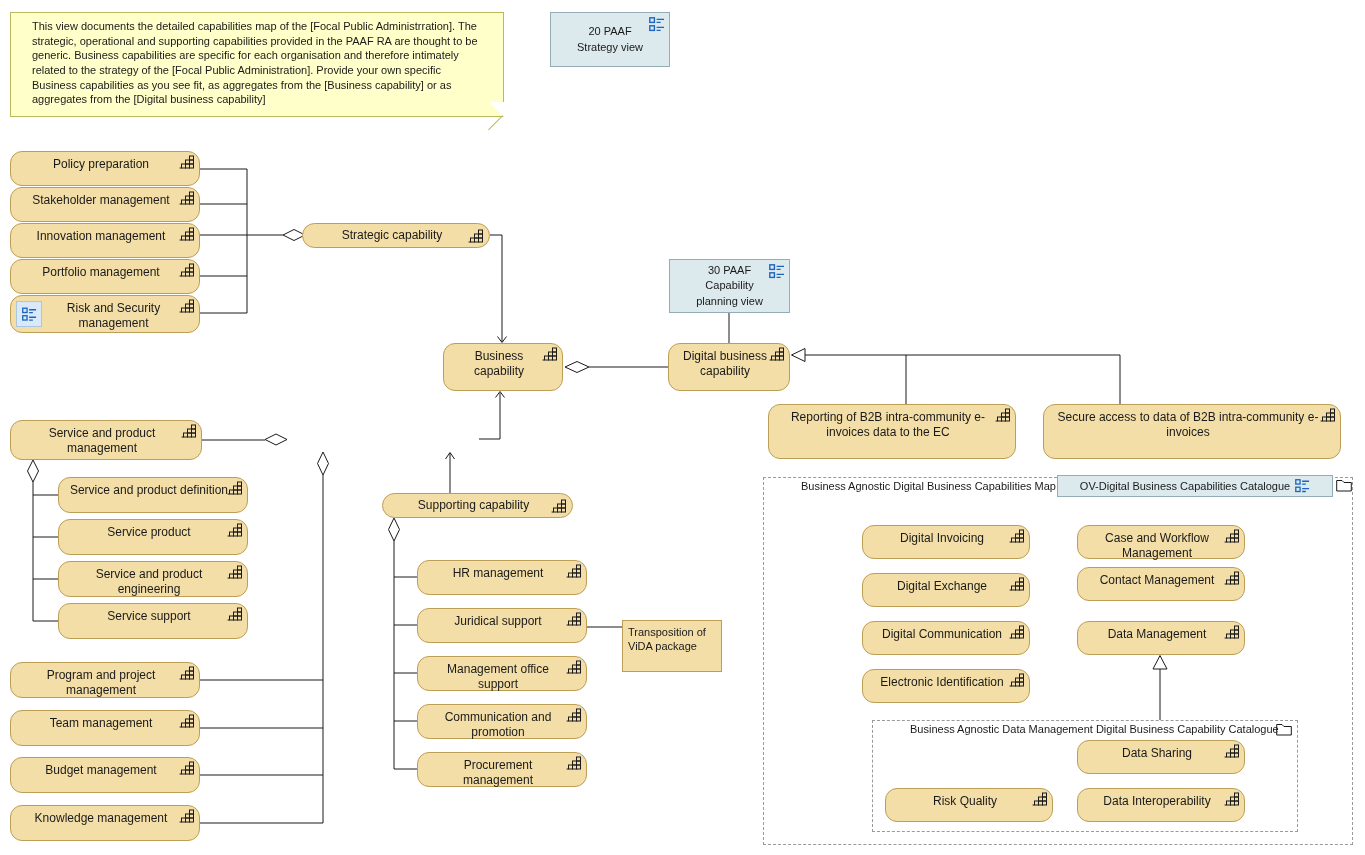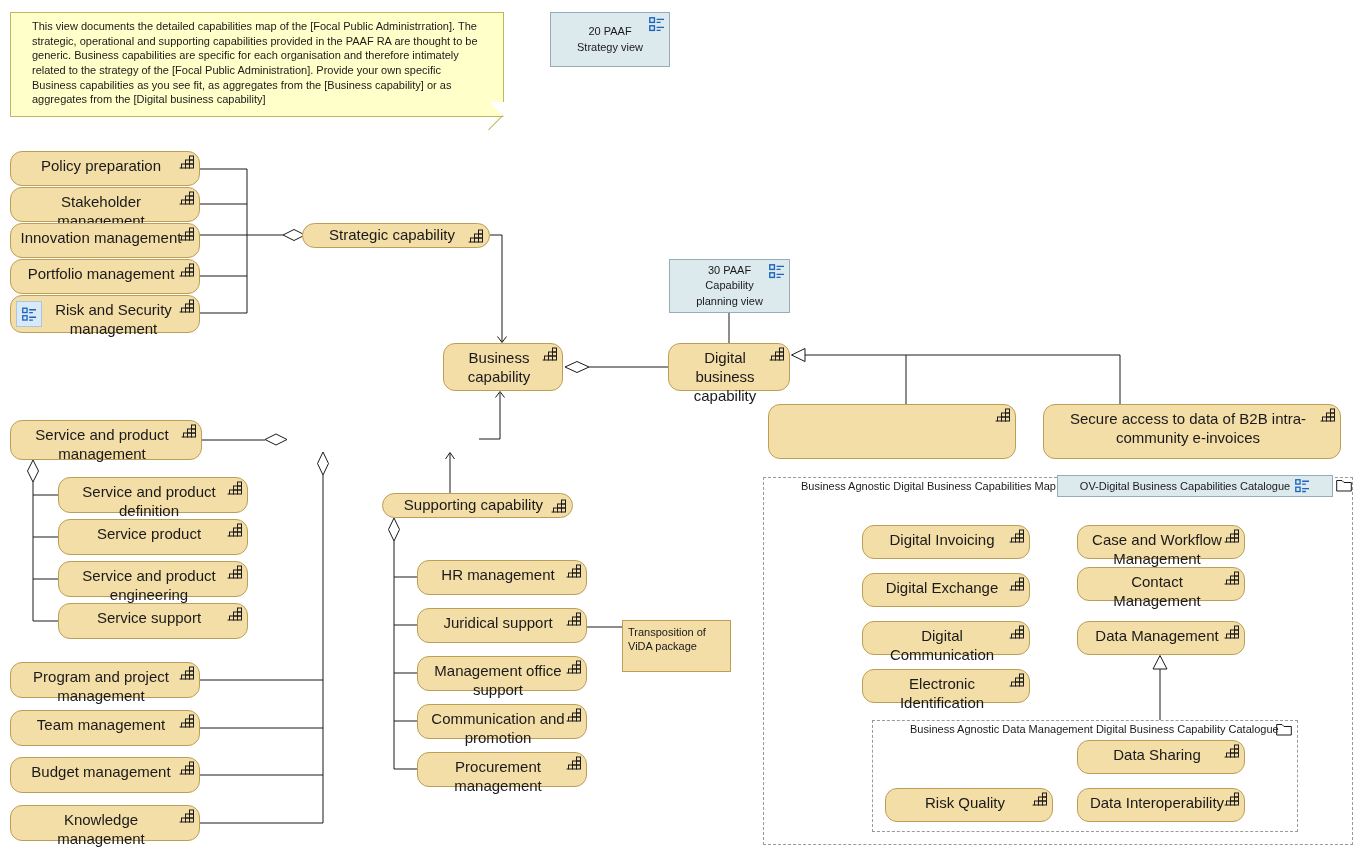--- a/index.html
+++ b/index.html
@@ -1,21 +1,21 @@
 <!DOCTYPE html>
 <html><head>
 <meta charset="utf-8">
 <style>
   html,body{margin:0;padding:0;background:#fff;}
   #canvas{position:relative;width:1365px;height:855px;background:#fff;overflow:hidden;
           font-family:"Liberation Sans",sans-serif;color:#1a1a1a;}
   
   .cap{position:absolute;background:#F4DEA7;border:1px solid #BD9E56;border-radius:12px;
        box-sizing:border-box;display:flex;justify-content:center;align-items:flex-start;
-       text-align:center;font-size:15px;line-height:1.25;padding:5px 17px 2px 9px;z-index:3;}
+       text-align:center;font-size:12px;line-height:1.25;padding:5px 17px 2px 9px;z-index:3;}
   .pill{border-radius:13px;align-items:center;padding-top:2px;}
   .cap .icon{position:absolute;top:3px;right:5px;}
   .pill .icon{top:50%;transform:translateY(-50%);right:6px;}
   
   .vida{position:absolute;background:#F4DEA7;border:1px solid #BD9E56;font-size:11px;
         line-height:1.3;padding:4px 5px;box-sizing:border-box;z-index:3;text-align:left;}
   
   .viewbox{position:absolute;background:#DCE9ED;border:1px solid #95ADB6;box-sizing:border-box;
         display:flex;justify-content:center;align-items:center;text-align:center;font-size:11px;
         line-height:1.4;white-space:pre-line;z-index:4;}
@@ -192,20 +192,21 @@
       </svg>
   </div>
   <div class="cap pill" style="left:382px;top:493px;width:191px;height:25px">
     <span>Supporting capability</span>
     <svg class="icon" width="15" height="14" viewBox="0 0 15 14">
         <use href="#icap"></use>
       </svg>
   </div>
 
   <div class="cap" style="left:768px;top:404px;width:248px;height:55px">
+    <span>Reporting of B2B intra-community e-invoices data to the EC</span>
     <svg class="icon" width="15" height="14" viewBox="0 0 15 14">
         <use href="#icap"></use>
       </svg>
   </div>
   <div class="cap" style="left:1043px;top:404px;width:298px;height:55px">
     <span>Secure access to data of B2B intra-community e-invoices</span>
     <svg class="icon" width="15" height="14" viewBox="0 0 15 14">
         <use href="#icap"></use>
       </svg>
   </div>
@@ -290,21 +291,21 @@
         <use href="#icap"></use>
       </svg>
   </div>
   <div class="cap" style="left:417px;top:752px;width:170px;height:35px">
     <span>Procurement management</span>
     <svg class="icon" width="15" height="14" viewBox="0 0 15 14">
         <use href="#icap"></use>
       </svg>
   </div>
 
-  <div class="vida" style="left:622px;top:620px;width:109px;height:52px">
+  <div class="vida" style="left:622px;top:620px;width:100px;height:52px">
     <span>Transposition of ViDA package</span>
   </div>
 
   <div class="group" style="left:763px;top:477px;width:590px;height:368px"></div>
   <div class="group-title" style="left:769px;top:480px">Business Agnostic Digital Business Capabilities Map</div>
   <svg class="gfolder" style="left:1336px;top:479px" width="16" height="13" viewBox="0 0 16 13">
       <use href="#ifolder"></use>
     </svg>
   <div class="catbar" style="left:1057px;top:475px;width:276px;height:22px">
     <span>OV-Digital Business Capabilities Catalogue</span>

